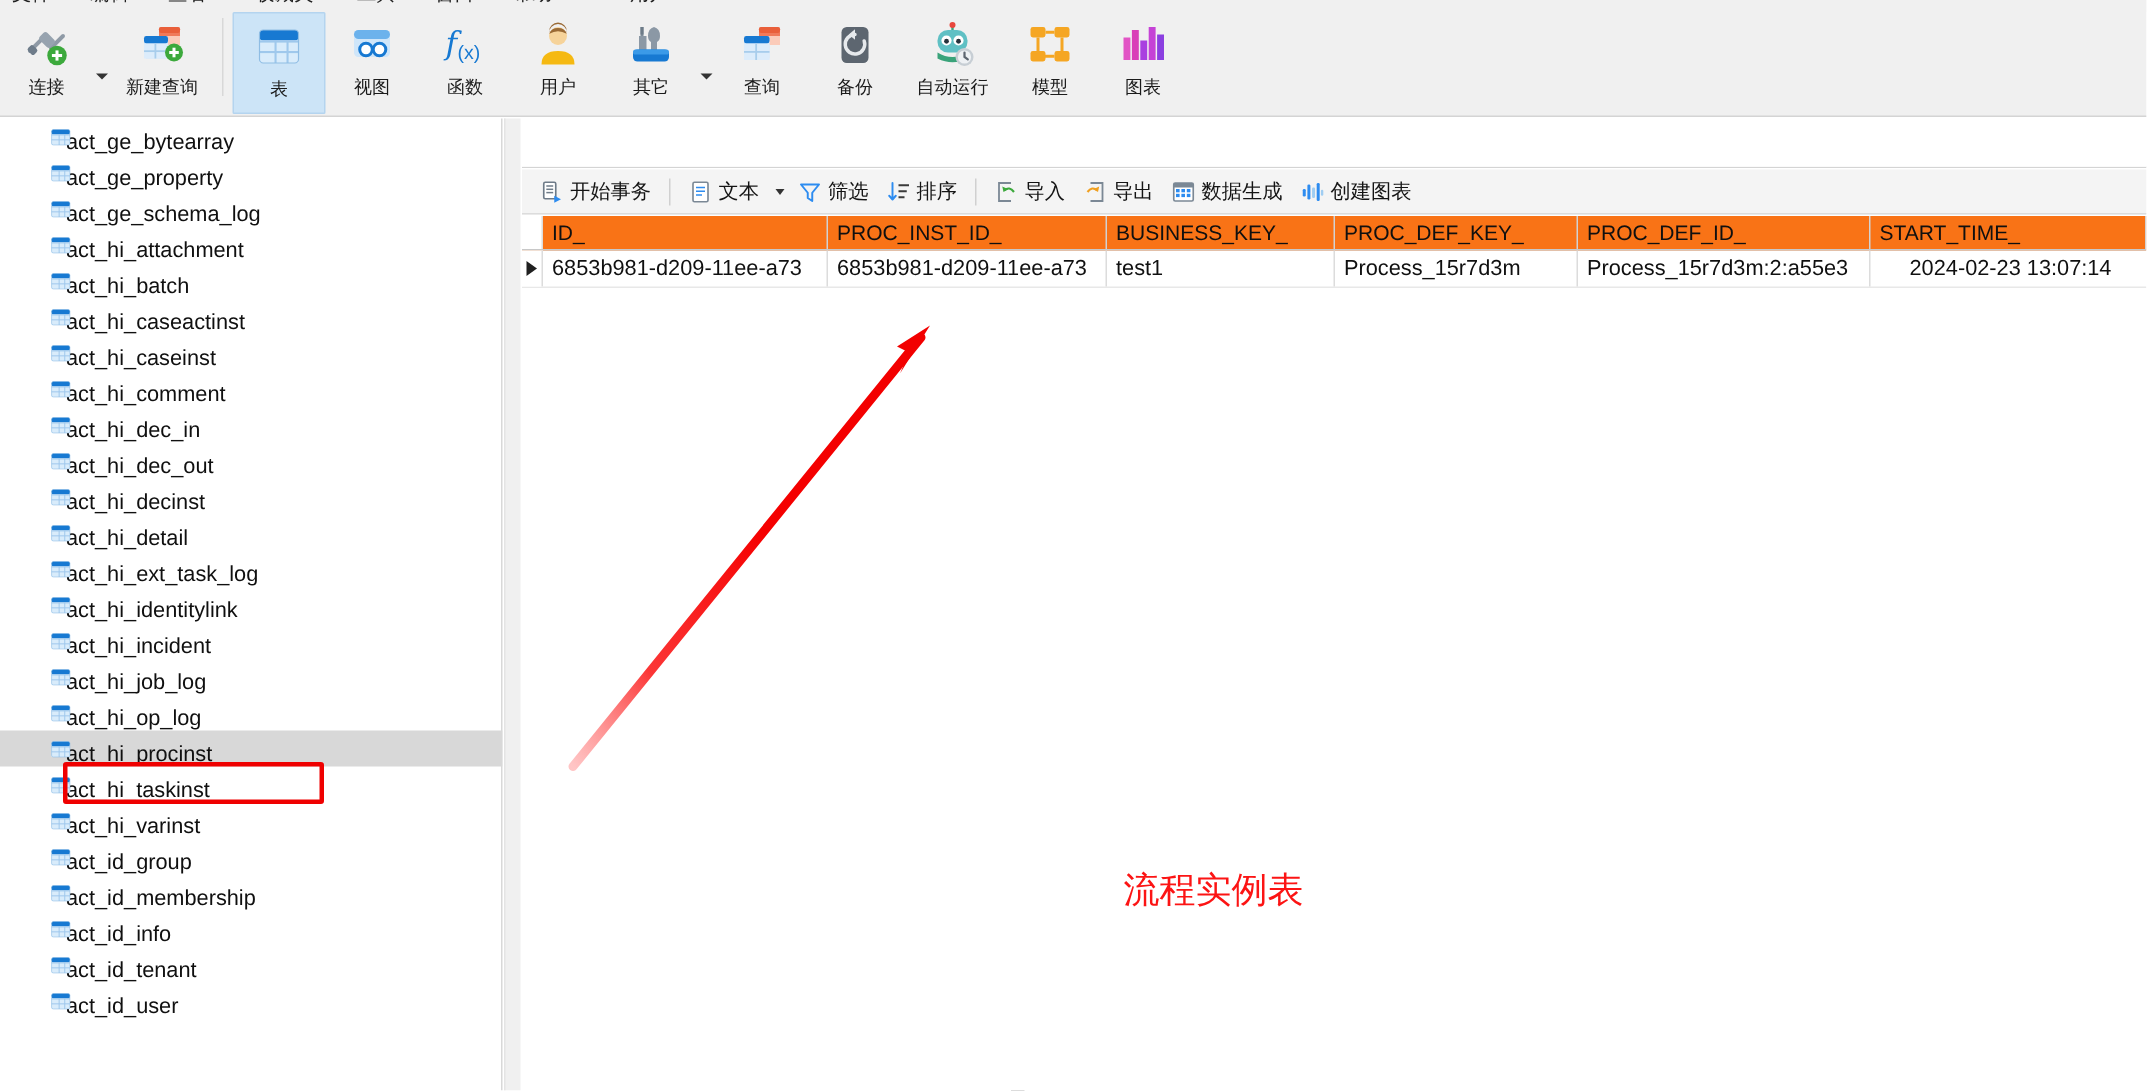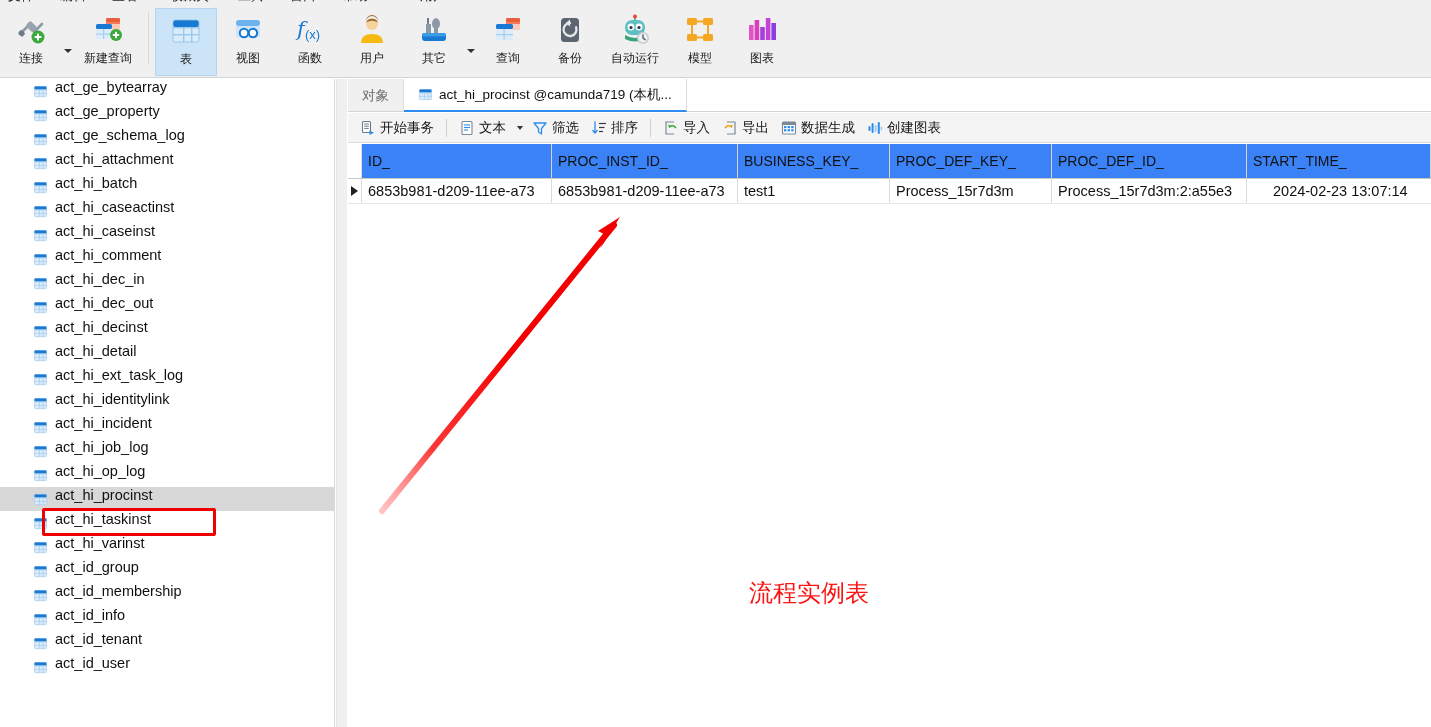--- a/index.html
+++ b/index.html
@@ -93,22 +93,22 @@
   .leftpane {
     position: absolute; left: 0; top: 79px;
     width: 335px; height: 648px;
     background: #ffffff;
     overflow: hidden;
   }
   .tbl-list { position: absolute; left: 0; top: 0; width: 335px; }
   .tbl-row {
     position: relative;
     height: 24px;
-    display: flex; align-items: flex-start;
-    padding-left: 55px;
+    display: flex; align-items: flex-end;
+    padding-left: 44px;
     font-size: 14.5px;
     color: #101010;
     white-space: nowrap;
     cursor: default;
   }
   .tbl-row.sel { background: #d8d8d8; }
   .tbl-ico {
     position: absolute; left: 33px; top: 5px;
     width: 15px; height: 14px;
   }
@@ -204,23 +204,23 @@
 
   
   .grid {
     position: absolute; left: 0; top: 65px;
     width: 1083px; height: 583px;
     background: #ffffff;
     overflow: hidden;
   }
   .grid-head {
     position: relative;
-    height: 35px;
+    height: 23px;
     display: flex;
-    background: #3b82f6;
+    background: #f97316;
     border-bottom: 1px solid #c8c8c8;
   }
   .gutter {
     width: 14px; min-width: 14px;
     border-right: 1px solid #dcdcdc;
     background: #ffffff;
     display: flex; align-items: center; justify-content: center;
   }
   .hcell {
     display: flex; align-items: center;
@@ -831,42 +831,20 @@
   </div>
   <div class="leftpane-edge"></div>
   <div class="lp-scroll-track">
     <div class="lp-scroll-thumb"></div>
   </div>
   <div class="redbox"></div>
 
   <div class="rightpane">
 
     <div class="tabbar">
-      <div id="tab-container" style="display:flex;">
-          <div class="tab">
-            <span>对象</span>
-          </div>
-          <div class="tab active">
-            <span class="t-ico">
-              <svg width="15" height="15" viewBox="0 0 15 15" xmlns="http://www.w3.org/2000/svg">
-                <g transform="scale(0.46875)">
-                  <rect x="3" y="5" width="26" height="22" rx="2.5" fill="#bedcf7"></rect>
-                  <rect x="3" y="5" width="26" height="7" rx="2.5" fill="#1779d2"></rect>
-                  <rect x="3" y="12" width="26" height="15" fill="#d9ecfb"></rect>
-                  <rect x="3" y="12" width="26" height="1.4" fill="#9fc8ec"></rect>
-                  <rect x="3" y="19" width="26" height="1.4" fill="#9fc8ec"></rect>
-                  <rect x="13" y="12" width="1.4" height="15" fill="#9fc8ec"></rect>
-                  <rect x="21" y="12" width="1.4" height="15" fill="#9fc8ec"></rect>
-                  <rect x="3" y="5" width="26" height="22" rx="2.5" fill="none" stroke="#8fbde4" stroke-width="0.8"></rect>
-                </g>
-              </svg>
-            </span>
-            <span>act_hi_procinst @camunda719 (本机...</span>
-          </div>
-        </div>
       <div class="tabbar-rest"></div>
     </div>
 
     <div class="actionbar" id="actionbar">
         <div class="act">
           <span class="a-ico">
             <svg width="16" height="16" viewBox="0 0 16 16" xmlns="http://www.w3.org/2000/svg">
               <rect x="2.5" y="1.5" width="8" height="11" rx="1" fill="#fff" stroke="#6e7b88" stroke-width="1.1"></rect>
               <line x1="4.2" y1="4" x2="8.8" y2="4" stroke="#6e7b88" stroke-width="1"></line>
               <line x1="4.2" y1="6.2" x2="8.8" y2="6.2" stroke="#6e7b88" stroke-width="1"></line>

